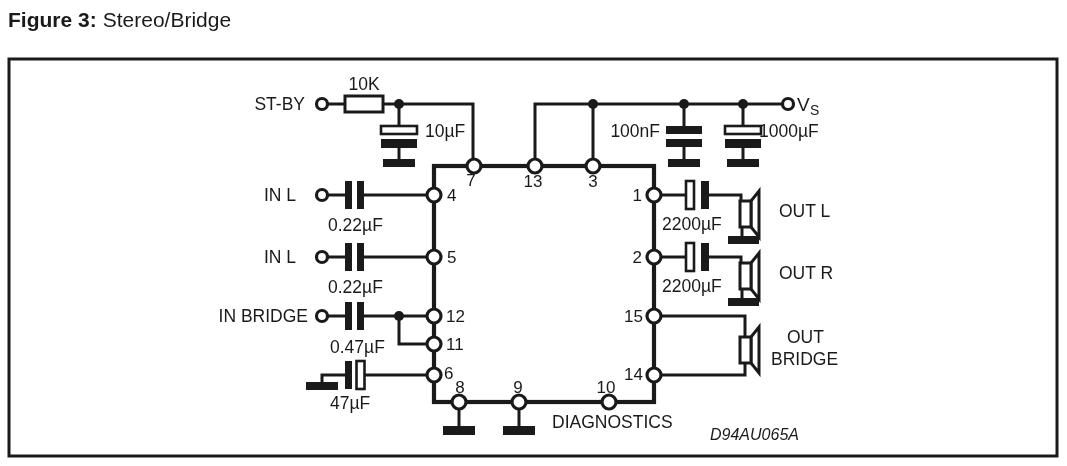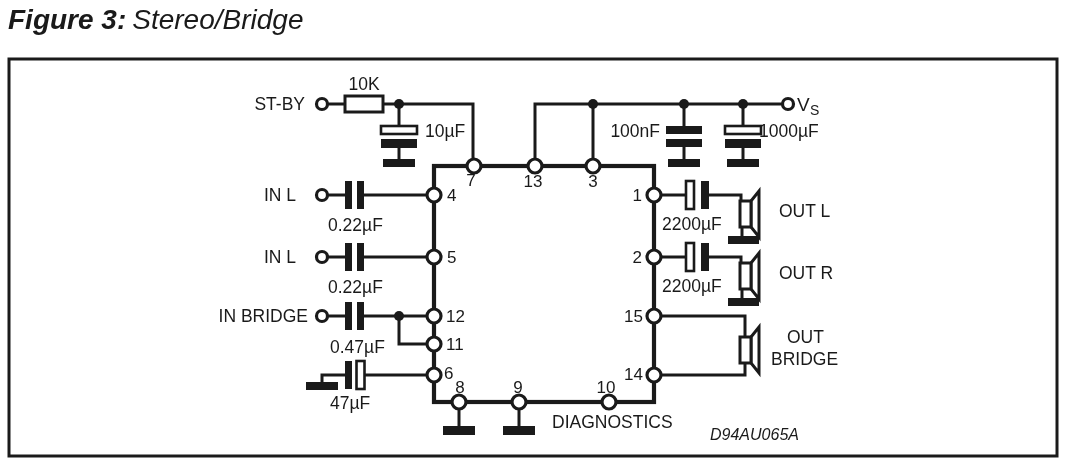--- a/index.html
+++ b/index.html
@@ -1,18 +1,18 @@
 <!DOCTYPE html>
 <html><head>
 <meta charset="utf-8">
 <style>
   html,body{margin:0;padding:0;background:#ffffff;}
   .page{position:relative;width:1067px;height:466px;background:#fff;
         font-family:"Liberation Sans", sans-serif;color:#1a1a1a;overflow:hidden;}
-  .fig-title{position:absolute;left:8px;top:8px;font-size:28px;line-height:24px;white-space:nowrap;font-style:italic;}
+  .fig-title{position:absolute;left:8px;top:8px;font-size:21px;line-height:24px;white-space:nowrap;}
   .fig-title .flabel{font-weight:bold;}
   .fig-title .ftext{font-weight:normal;margin-left:6px;}
   svg{position:absolute;left:0;top:0;}
   svg text{font-family:"Liberation Sans", sans-serif;font-size:17.5px;fill:#1a1a1a;}
   svg text.pin{font-size:17px;}
   svg text.refcode{font-size:16px;font-style:italic;}
   svg text.sub{font-size:14px;}
   .wire{stroke:#1a1a1a;stroke-width:3;fill:none;}
   .thick{stroke:#1a1a1a;stroke-width:4.2;fill:#ffffff;}
   .plate{fill:#1a1a1a;stroke:none;}

